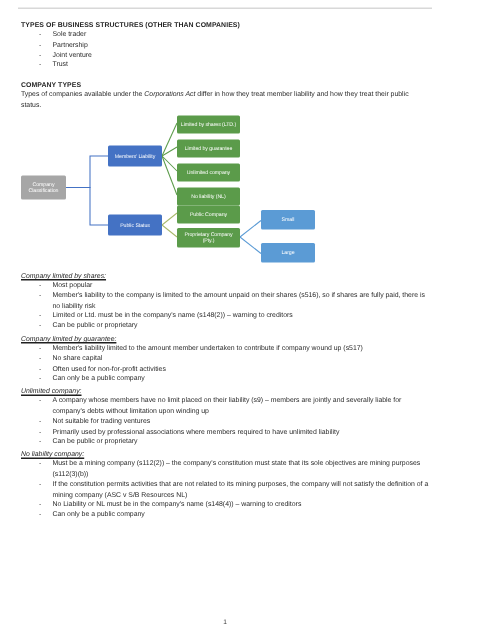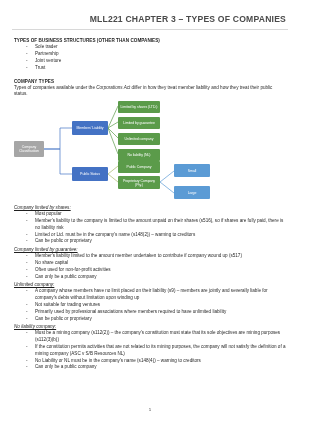--- a/index.html
+++ b/index.html
@@ -66,23 +66,20 @@
   .footer{
     position:absolute;left:0;right:0;bottom:12px;text-align:center;
     font-size:4.4px;color:#3a3a3a;
   }
 </style>
 </head>
 <body>
 
 <div class="page">
 
-  <div class="header">
-    <div class="header-title">MLL221 CHAPTER 3 – TYPES OF COMPANIES</div>
-  </div>
   <div class="header-rule"></div>
 
   <div class="content">
 
     <div class="sec-head">TYPES OF BUSINESS STRUCTURES (OTHER THAN COMPANIES)</div>
     <ul class="dash">
       <li>Sole trader</li>
       <li>Partnership</li>
       <li>Joint venture</li>
       <li>Trust</li>

